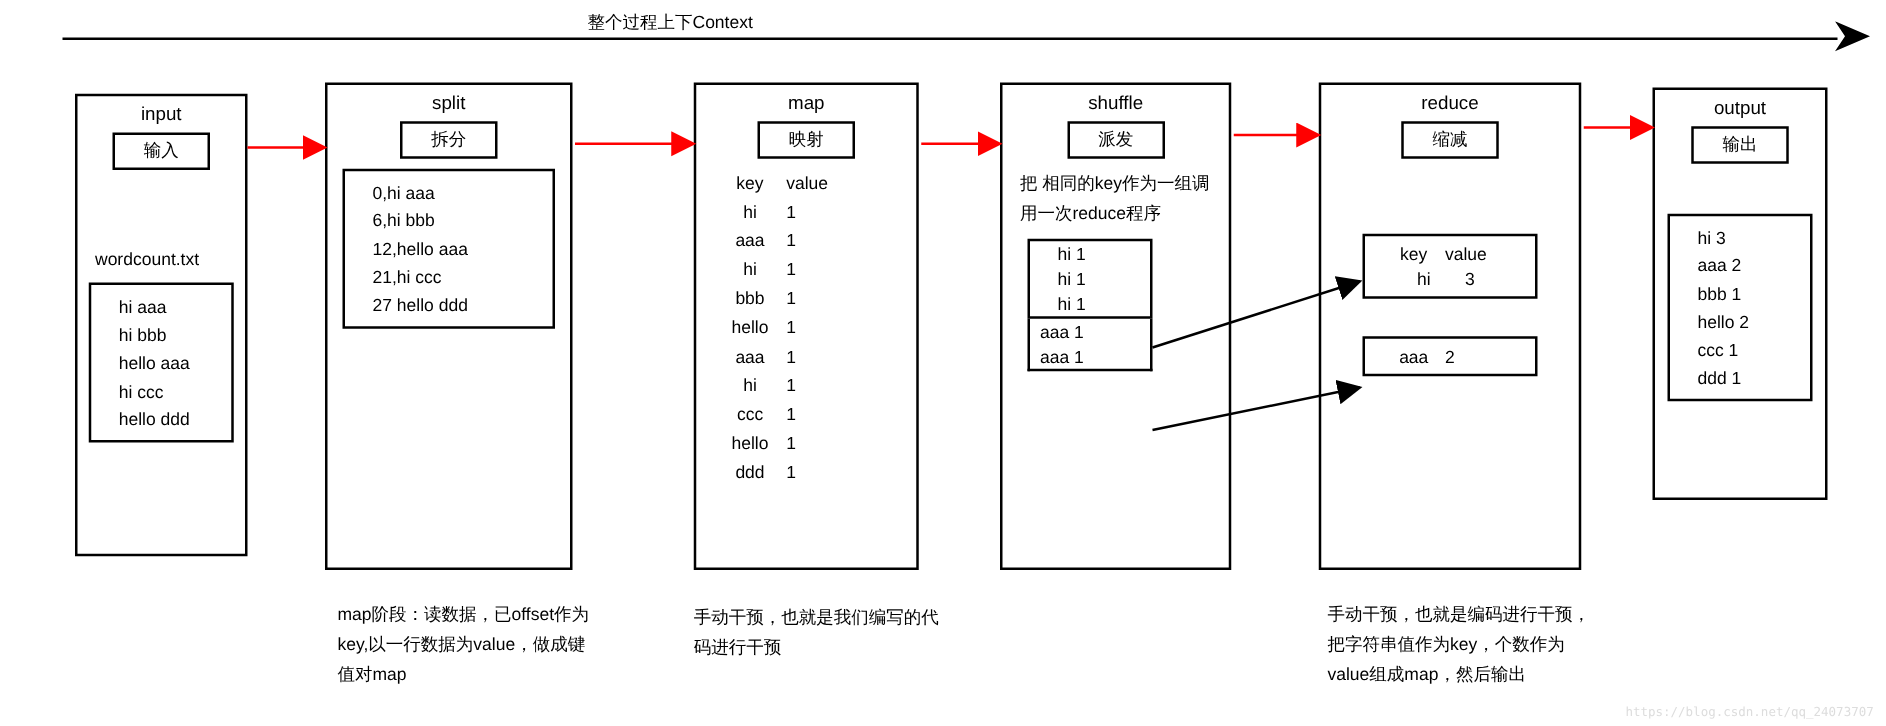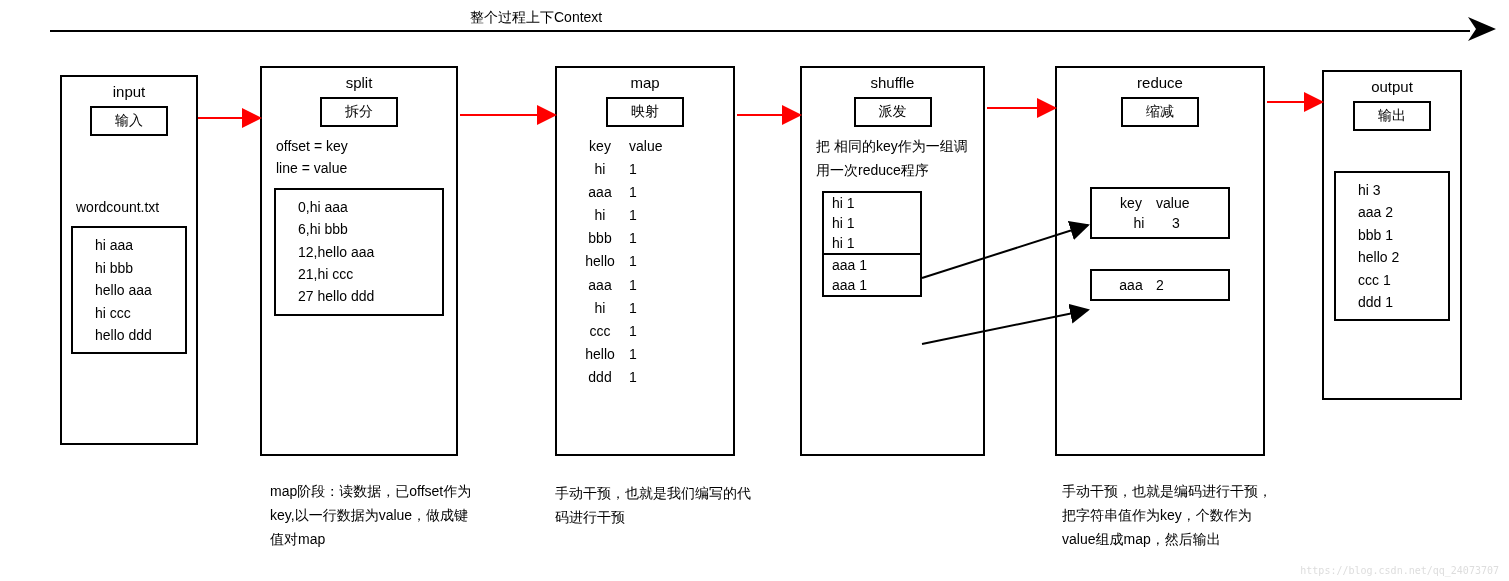--- a/index.html
+++ b/index.html
@@ -100,24 +100,20 @@
     <div>hi bbb</div>
     <div>hello aaa</div>
     <div>hi ccc</div>
     <div>hello ddd</div>
   </div>
 </div>
 
 <div class="stage" style="left:260px; top:66px; width:198px; height:390px;">
   <div class="stage-title">split</div>
   <div class="sub-box" style="width:78px;">拆分</div>
-  <div class="plain-text">
-    <div>offset = key</div>
-    <div>line = value</div>
-  </div>
   <div class="content-box" style="width:170px;">
     <div>0,hi aaa</div>
     <div>6,hi bbb</div>
     <div>12,hello aaa</div>
     <div>21,hi ccc</div>
     <div>27 hello ddd</div>
   </div>
 </div>
 <div class="caption" style="left:270px; top:480px; width:205px;">map阶段：读数据，已offset作为key,以一行数据为value，做成键值对map</div>
 
@@ -170,21 +166,21 @@
         <div>1</div>
       </div>
   </div>
 </div>
 <div class="caption" style="left:555px; top:482px; width:200px;">手动干预，也就是我们编写的代码进行干预</div>
 
 <div class="stage" style="left:800px; top:66px; width:185px; height:390px;">
   <div class="stage-title">shuffle</div>
   <div class="sub-box" style="width:78px;">派发</div>
   <div class="plain-text" style="line-height:1.7;">把 相同的key作为一组调用一次reduce程序</div>
-  <div style="border:2px solid #000; margin-left:20px; width:100px;">
+  <div style="border:2px solid #000; margin-left:20px; width:100px;padding-left:14px;">
     <div style="padding:2px 8px;">hi 1</div>
     <div style="padding:2px 8px;">hi 1</div>
     <div style="padding:2px 8px;">hi 1</div>
   </div>
   <div style="border:2px solid #000; border-top:none; margin-left:20px; width:100px;">
     <div style="padding:2px 8px;">aaa 1</div>
     <div style="padding:2px 8px;">aaa 1</div>
   </div>
 </div>
 

